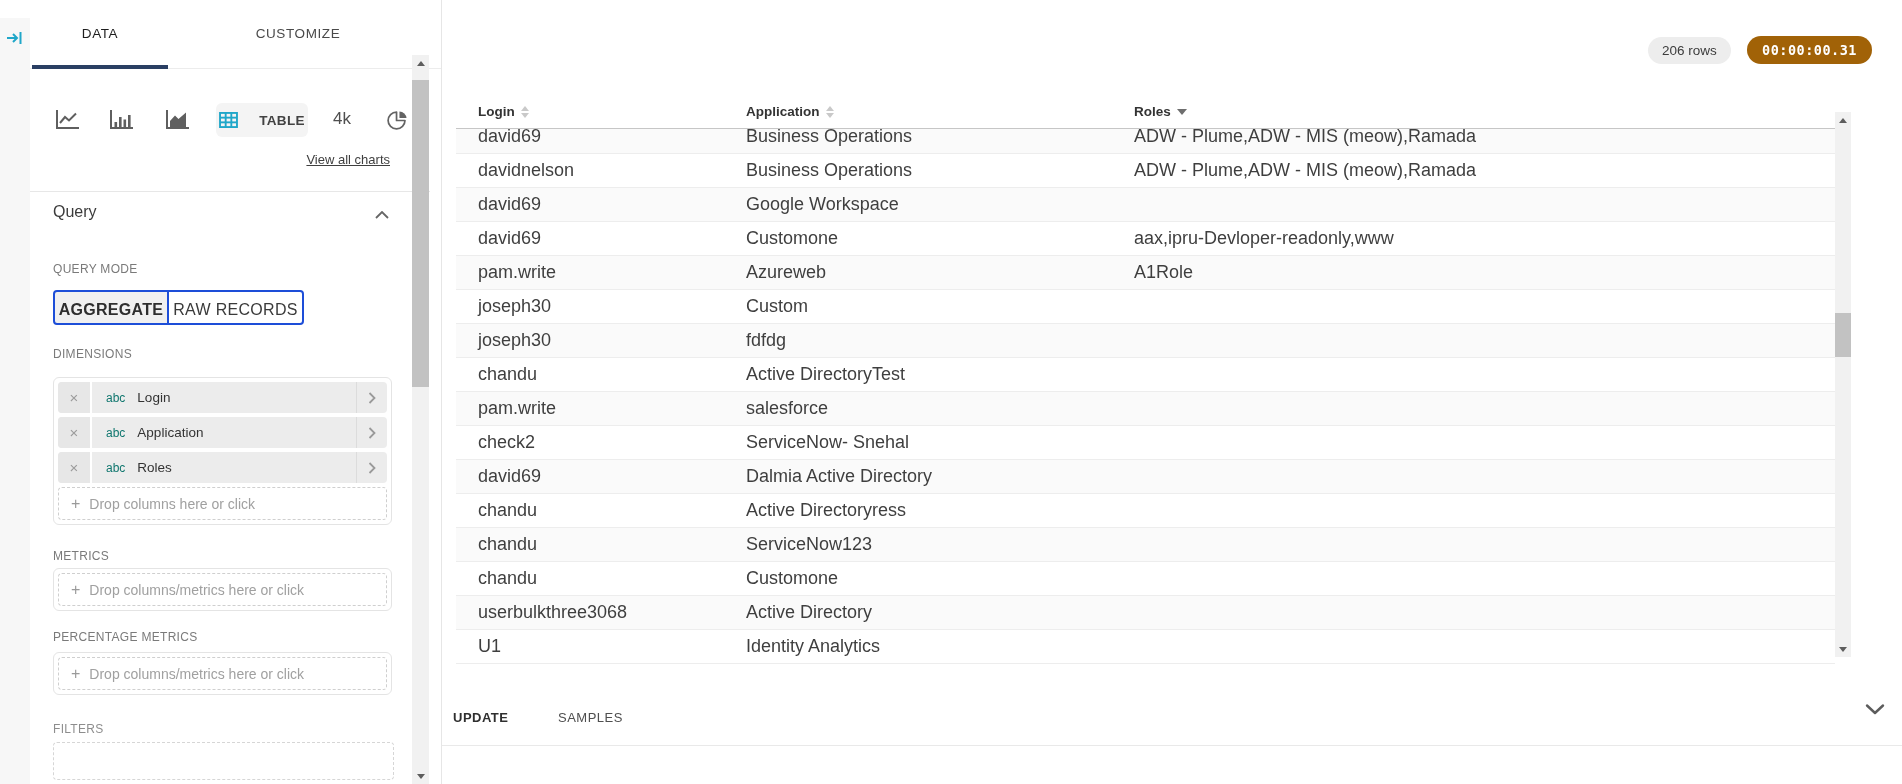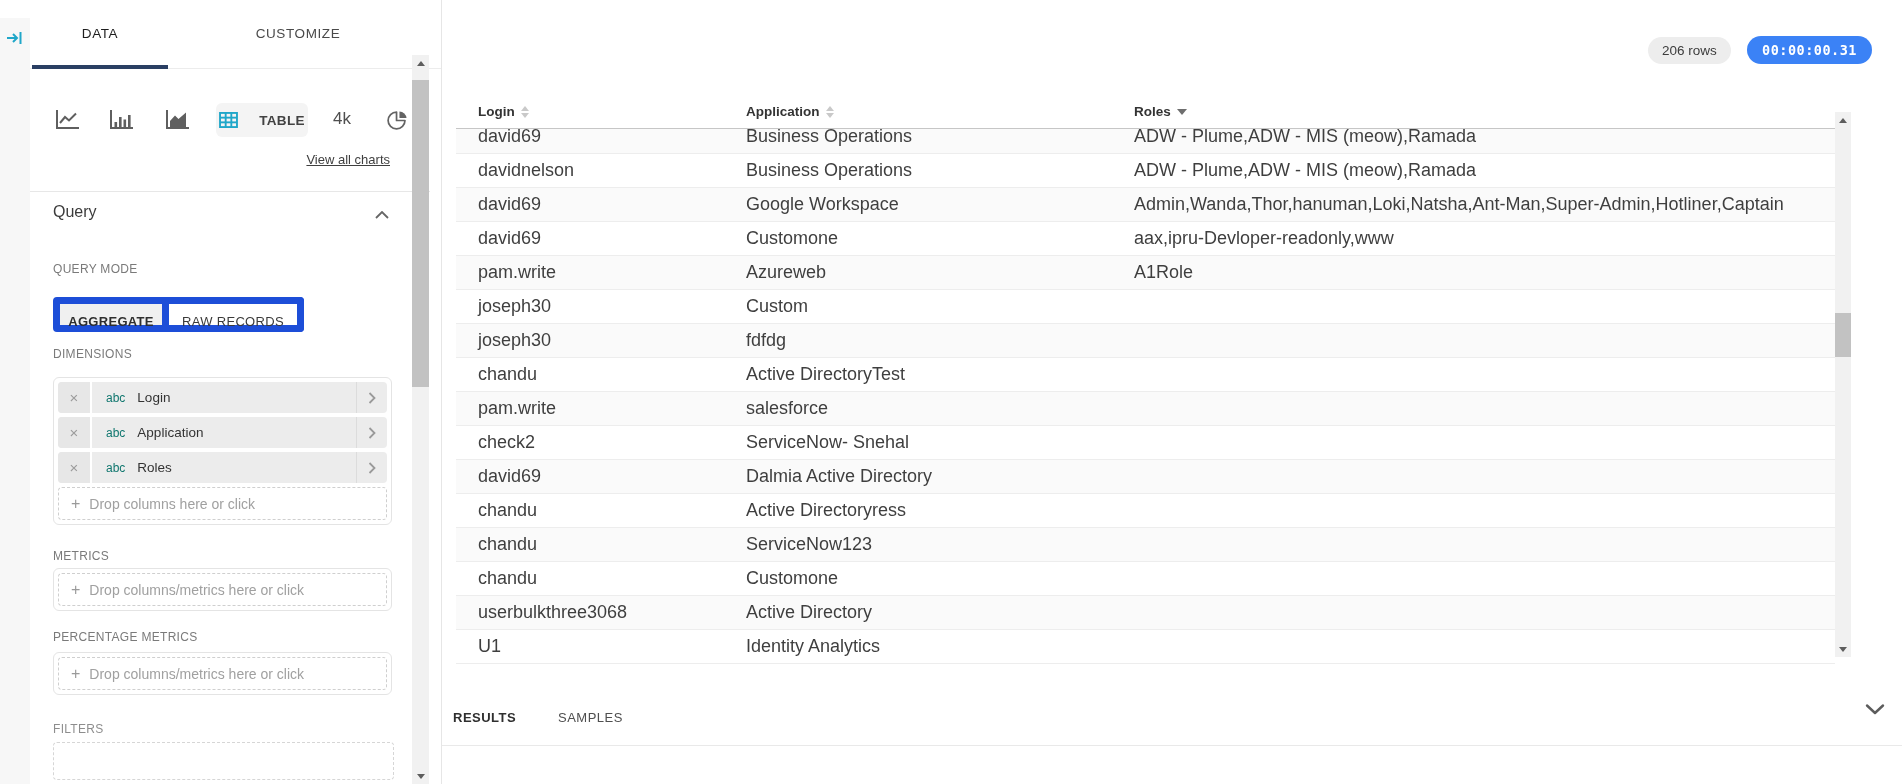--- a/index.html
+++ b/index.html
@@ -28,22 +28,22 @@
   .viz-4k{position:absolute;left:296px;top:109px;width:32px;text-align:center;font-size:17px;color:#4f4f4f;cursor:pointer;}
   .view-all{position:absolute;top:152px;right:51px;font-size:13px;color:#3f3f3f;
             text-decoration:underline;cursor:pointer;}
   .sb-divider{position:absolute;left:0;top:191px;width:400px;border-top:1px solid #e7e7e7;}
 
   
   .q-title{position:absolute;left:23px;top:203px;font-size:16px;color:#3b3b3b;}
   .q-collapse{position:absolute;left:345px;top:211px;cursor:pointer;}
   .sec-label{position:absolute;left:23px;font-size:12px;color:#7a7a7a;letter-spacing:.3px;}
   .mode-group{position:absolute;left:23px;top:290px;display:flex;}
-  .mode-btn{height:35px;line-height:35px;text-align:center;font-size:13px;letter-spacing:.3px;
-            border:7px solid #1d4ed8;box-sizing:border-box;cursor:pointer;margin-top:7px;}
+  .mode-btn{height:35px;line-height:35px;text-align:center;font-size:16px;letter-spacing:.3px;
+            border:2px solid #1d4ed8;box-sizing:border-box;cursor:pointer;}
   .mode-btn.on{width:116px;background:#f0f0f0;font-weight:bold;color:#2e2e2e;border-radius:4px 0 0 4px;}
   .mode-btn.off{width:135px;background:#fff;color:#3a3a3a;border-left:none;border-radius:0 4px 4px 0;}
 
   .panel{position:absolute;left:23px;width:339px;border:1px solid #e4e4e4;border-radius:6px;
          box-sizing:border-box;padding:4px;background:#fff;}
   .chip{height:31px;margin-bottom:4px;display:flex;align-items:center;background:#ececec;
         border-radius:4px;cursor:pointer;overflow:hidden;}
   .chip .x{width:32px;text-align:center;color:#9b9b9b;font-size:15px;background:#e7e7e7;
            align-self:stretch;line-height:31px;cursor:pointer;border-right:2px solid #fff;}
   .chip .abc{margin-left:14px;font-size:12px;color:#0f766e;}
@@ -69,21 +69,21 @@
   .tri-up{width:0;height:0;border-left:4px solid transparent;border-right:4px solid transparent;border-bottom:5px solid #5d5d5d;}
   .tri-down{width:0;height:0;border-left:4px solid transparent;border-right:4px solid transparent;border-top:5px solid #5d5d5d;}
   .thumb{position:absolute;left:0;width:100%;background:#c2c2c2;cursor:pointer;}
   .side-scroll{left:382px;top:55px;width:17px;height:729px;}
   .table-scroll{left:1835px;top:112px;width:16px;height:545px;}
 
   
   .rows-pill{left:1648px;top:37px;height:27px;line-height:27px;padding:0 14px;border-radius:14px;
              background:#ededed;font-size:13.5px;color:#3c3c3c;}
   .timer-pill{left:1747px;top:36px;height:28px;line-height:28px;padding:0 15px;border-radius:14px;
-              background:#3b82f6;color:#fff;font-family:"DejaVu Sans Mono",monospace;
+              background:#a16207;color:#fff;font-family:"DejaVu Sans Mono",monospace;
               font-size:13.5px;font-weight:bold;letter-spacing:.5px;}
 
   
   .thead{left:456px;top:95px;width:1379px;height:33px;background:#fff;z-index:3;border-bottom:1px solid #c6c6c6;}
   .hcell{position:absolute;top:0;height:33px;display:flex;align-items:center;gap:6px;
          font-size:13.5px;font-weight:bold;color:#333;cursor:pointer;}
   .c0{left:22px;} .c1{left:290px;} .c2{left:678px;}
   .sort2{display:flex;flex-direction:column;gap:2px;}
   .sc{width:0;height:0;border-left:4px solid transparent;border-right:4px solid transparent;}
   .sc.u{border-bottom:5px solid #c9c9c9;} .sc.d{border-top:5px solid #c9c9c9;}
@@ -269,21 +269,20 @@
         <div class="tcell c2">ADW - Plume,ADW - MIS (meow),Ramada</div>
       </div>
       <div class="trow">
         <div class="tcell c0">davidnelson</div>
         <div class="tcell c1">Business Operations</div>
         <div class="tcell c2">ADW - Plume,ADW - MIS (meow),Ramada</div>
       </div>
       <div class="trow stripe">
         <div class="tcell c0">david69</div>
         <div class="tcell c1">Google Workspace</div>
-        <div class="tcell c2">Admin,Wanda,Thor,hanuman,Loki,Natsha,Ant-Man,Super-Admin,Hotliner,Captain</div>
       </div>
       <div class="trow">
         <div class="tcell c0">david69</div>
         <div class="tcell c1">Customone</div>
         <div class="tcell c2">aax,ipru-Devloper-readonly,www</div>
       </div>
       <div class="trow stripe">
         <div class="tcell c0">pam.write</div>
         <div class="tcell c1">Azureweb</div>
         <div class="tcell c2">A1Role</div>
@@ -348,19 +347,19 @@
   <div class="abs sbar table-scroll">
     <div class="btn" style="top:0">
         <div class="tri-up"></div>
       </div>
     <div class="thumb" style="top:201px;height:44px"></div>
     <div class="btn" style="bottom:0">
         <div class="tri-down"></div>
       </div>
   </div>
 
-  <div class="btab r">RESULTS</div>
+  <div class="btab r">UPDATE</div>
   <div class="btab s">SAMPLES</div>
   <div class="abs bottom-line"></div>
   <svg class="abs collapse-bottom" width="22" height="15" viewBox="0 0 22 15">
     <path d="M3 3.5 L11 11 L19 3.5" stroke="#5c5c5c" stroke-width="2.4" fill="none" stroke-linecap="round" stroke-linejoin="round"></path>
   </svg>
 </div>
 
 </body></html>

